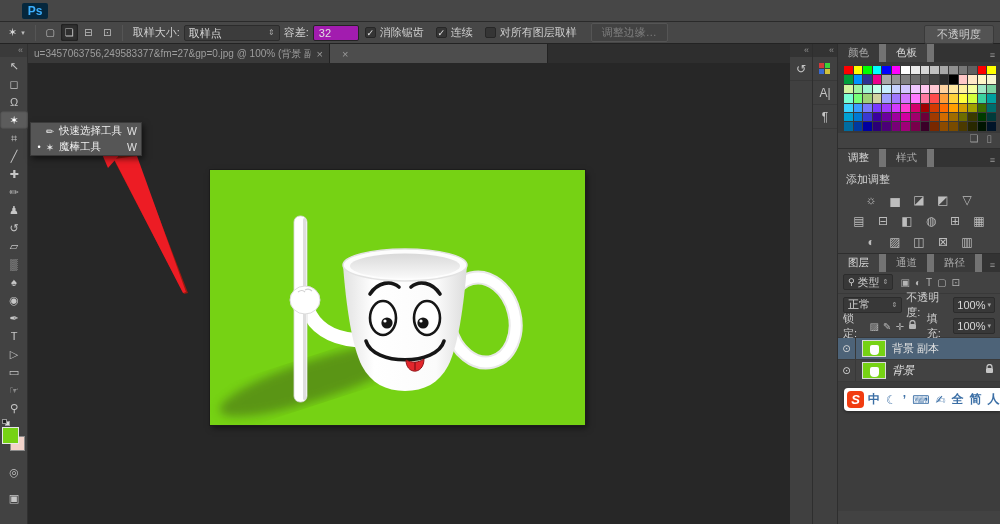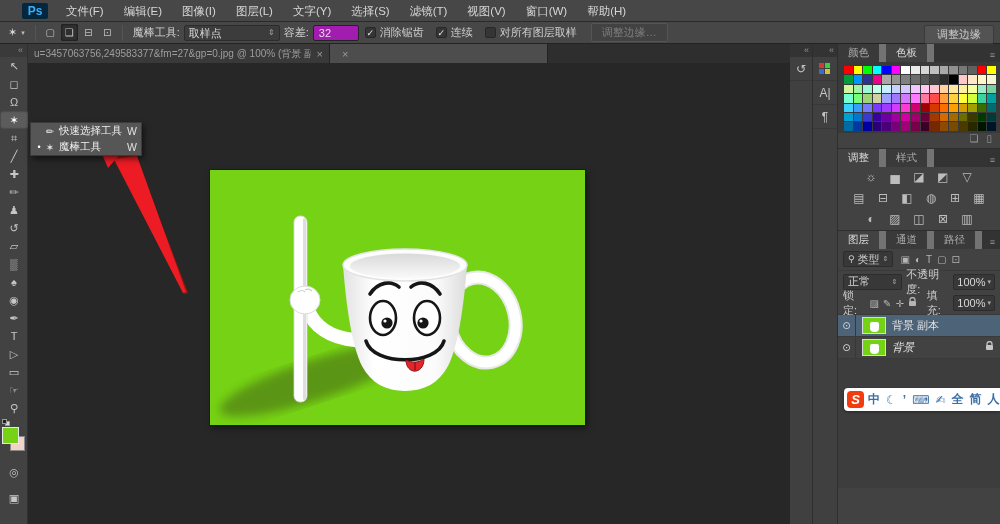--- a/index.html
+++ b/index.html
@@ -109,70 +109,57 @@
   
   .ime { position:absolute; right:0; top:388px; width:156px; height:23px; background:#ffffff; border-radius:4px 0 0 4px; box-shadow:0 1px 3px rgba(0,0,0,.4); display:flex; align-items:center; gap:4px; padding-left:3px; overflow:hidden; z-index:50; }
   .ime .slogo { width:17px; height:17px; background:#f13c10; color:#fff; border-radius:4px; font-weight:bold; font-style:italic; font-size:13px; display:flex; align-items:center; justify-content:center; }
   .ime .ime-item { color:#3a6ea5; font-size:12px; font-weight:bold; white-space:nowrap; }
 </style>
 </head>
 <body>
 
 <div class="menubar">
   <div class="ps-logo">Ps</div>
-  <div style="display:flex">
-
-  <div class="menu-item">文件(F)</div>
-      <div class="menu-item">编辑(E)</div>
-      <div class="menu-item">图像(I)</div>
-      <div class="menu-item">图层(L)</div>
-      <div class="menu-item">文字(Y)</div>
-      <div class="menu-item">选择(S)</div>
-      <div class="menu-item">滤镜(T)</div>
-      <div class="menu-item">视图(V)</div>
-      <div class="menu-item">窗口(W)</div>
-      <div class="menu-item">帮助(H)</div>
-    </div>
 </div>
 
 <div class="optionsbar">
   <div class="ob-tool">
     <span>✶</span>
     <span class="carat">▾</span>
   </div>
   <div class="ob-sep"></div>
   <div class="mode-icons">
 
   <div class="mode-btn">▢</div>
       <div class="mode-btn selected">❏</div>
       <div class="mode-btn">⊟</div>
       <div class="mode-btn">⊡</div>
     </div>
   <div class="ob-sep"></div>
-  <span class="ob-label">魔棒工具:</span>
+  <span class="ob-label">取样大小:</span>
   <div class="ob-select">
     <span>取样点</span>
     <span class="ud">⇕</span>
   </div>
   <span class="ob-label">容差:</span>
   <div class="ob-input">32</div>
   <div class="chk">
     <span class="box">✓</span>
     <span>消除锯齿</span>
   </div>
   <div class="chk">
     <span class="box">✓</span>
     <span>连续</span>
   </div>
   <div class="chk">
     <span class="box"></span>
     <span>对所有图层取样</span>
   </div>
   <div class="btn-disabled">调整边缘…</div>
-  <div class="workspace-btn">调整边缘</div>
+  <div class="workspace-btn">不透明度</div>
 </div>
 
 <div class="toolbar">
   <div class="tb-collapse">«</div>
   <div>
 
   <div class="tool">↖</div>
       <div class="tool">◻</div>
       <div class="tool">Ω</div>
       <div class="tool selected">✶</div>
@@ -429,20 +416,21 @@
       <span>▯</span>
     </div>
   </div>
 
   <div style="border-top:1px solid #2e2e2e">
     <div class="ptabs">
       <div class="ptab active">调整</div>
       <div class="ptab">样式</div>
       <div class="pmenu">≡</div>
     </div>
+    <div class="adj-header">添加调整</div>
     <div class="adj-row">
 
     <div class="adj-icon">☼</div>
         <div class="adj-icon">▅</div>
         <div class="adj-icon">◪</div>
         <div class="adj-icon">◩</div>
         <div class="adj-icon">▽</div>
       </div>
     <div class="adj-row">
 

